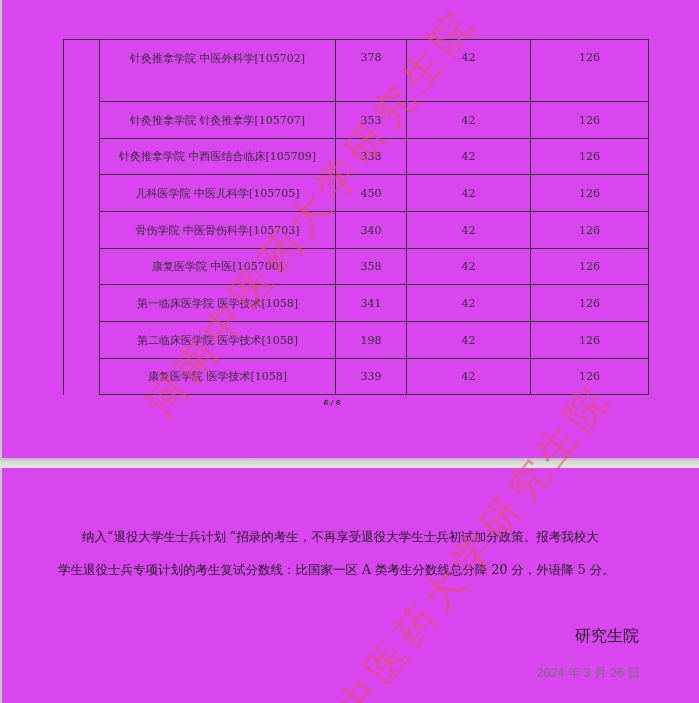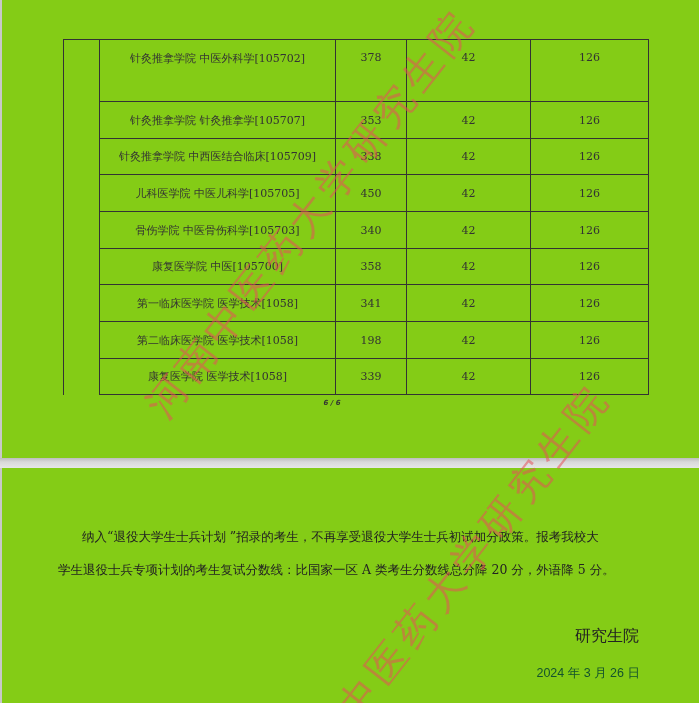--- a/index.html
+++ b/index.html
@@ -3,21 +3,21 @@
   <meta charset="utf-8">
   <style>
     html, body { margin: 0; padding: 0; }
     body {
       width: 699px; height: 703px; overflow: hidden;
       background: #ffffff; position: relative;
       font-family: "DejaVu Serif", "Liberation Serif", serif;
       color: #222;
     }
     .page {
-      position: absolute; left: 0; width: 699px; background: #84cc16;
+      position: absolute; left: 0; width: 699px; background: #d946ef;
       border-left: 2px solid #c8c8c8; box-sizing: border-box;
       overflow: hidden;
     }
     .page-top { top: 0; height: 458px; }
     .page-bottom { top: 468px; height: 235px; }
     .page-gap {
       position: absolute; left: 0; top: 458px; width: 699px; height: 10px;
       background: linear-gradient(#bdbdbd, #d9d9d9 40%, #e6e6e6);
     }
     table.scores {
@@ -39,21 +39,21 @@
     .para {
       position: absolute; left: 82px; top: 520px; width: 565px;
       font-size: 12.5px; line-height: 33px; color: #222;
       text-indent: 0;
     }
     .para .line2 { margin-left: -24px; display: block; }
     .sig-org {
       position: absolute; right: 60px; top: 626px; font-size: 16px; color: #222;
     }
     .sig-date {
-      position: absolute; right: 59px; top: 665px; font-size: 12.5px; color: #14532d;
+      position: absolute; right: 59px; top: 665px; font-size: 12.5px; color: #737373;
       font-family: "Liberation Sans", sans-serif;
     }
     .watermark {
       position: absolute; color: rgba(230, 80, 90, 0.55);
       font-family: "DejaVu Serif", serif; font-size: 40px;
       white-space: nowrap; pointer-events: none;
       transform-origin: left center;
       -webkit-text-stroke: 0px;
       font-weight: normal;
     }

